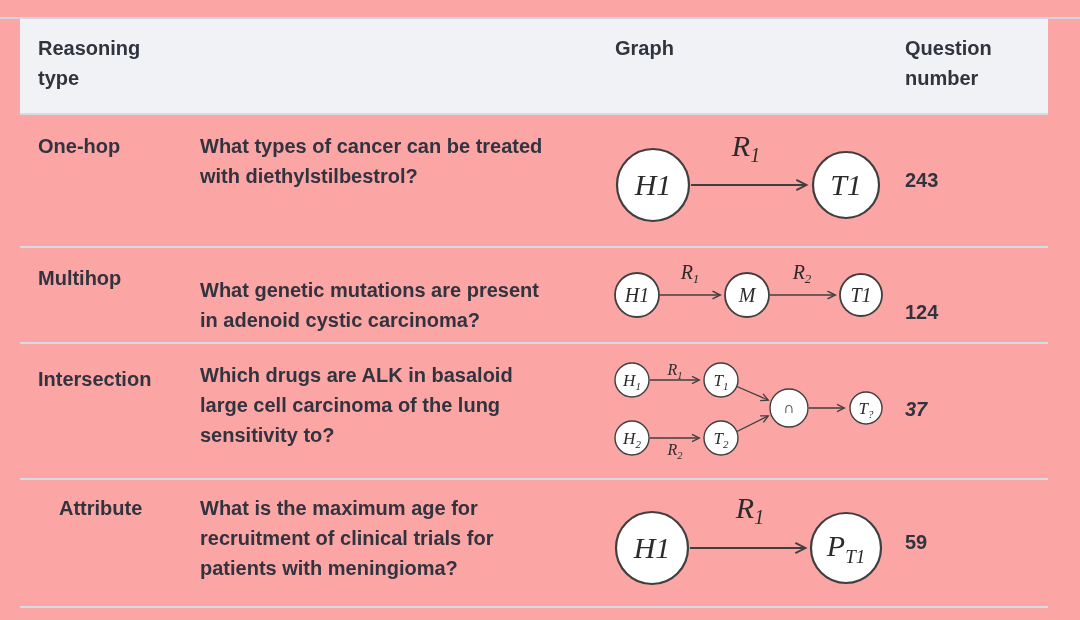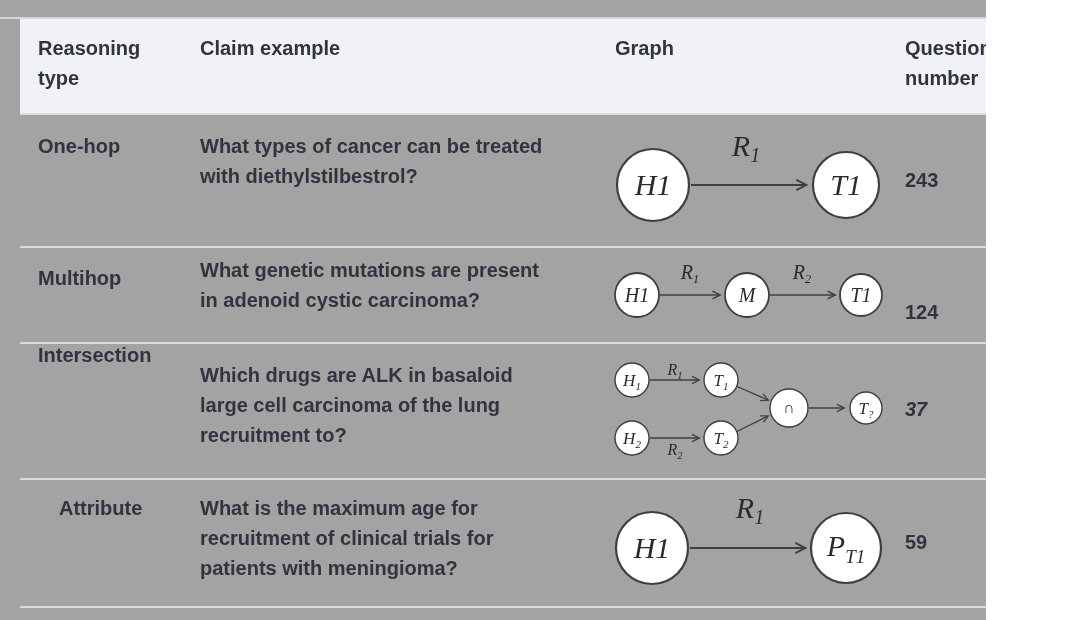--- a/index.html
+++ b/index.html
@@ -1,17 +1,17 @@
 <!DOCTYPE html>
 <html><head>
 <meta charset="utf-8">
 <style>
   html,body{margin:0;padding:0;background:#ffffff;}
   .canvas{
-    position:relative;width:986px;height:620px;background:#a3a3a3;overflow:hidden;
+    position:relative;width:1080px;height:620px;background:#fca5a5;overflow:hidden;
     font-family:"Liberation Sans","DejaVu Sans",sans-serif;color:#31333f;
   }
   .topline{position:absolute;left:0;top:17px;width:1080px;height:2px;background:#d3d6e2;}
   .header-bg{position:absolute;left:20px;top:19px;width:1028px;height:94px;background:#f0f2f6;}
   .divider{position:absolute;left:20px;width:1028px;height:2px;background:#d6dbe4;}
   .cell{
     position:absolute;font-size:20px;font-weight:600;line-height:30px;
     white-space:pre-line;color:#31333f;
   }
   .qnum{font-weight:700;margin-top:34px;}
@@ -27,21 +27,20 @@
 </head>
 <body>
 
 <div class="canvas">
 
   <div class="topline"></div>
   <div class="header-bg"></div>
 
   <div class="cell" style="left:38px;top:33px;">Reasoning
 type</div>
-  <div class="cell" style="left:200px;top:33px;">Claim example</div>
   <div class="cell" style="left:615px;top:33px;">Graph</div>
   <div class="cell" style="left:905px;top:33px;">Question
 number</div>
 
   <div class="divider" style="top:113px;"></div>
   <div class="divider" style="top:246px;"></div>
   <div class="divider" style="top:342px;"></div>
   <div class="divider" style="top:478px;"></div>
   <div class="divider" style="top:606px;"></div>
 
@@ -57,45 +56,45 @@
     <line class="edge" x1="78" y1="61" x2="193" y2="61" stroke-width="1.8" marker-end="url(#arrow1)"></line>
     <circle class="node" cx="40" cy="61" r="36" stroke-width="2.2"></circle>
     <circle class="node" cx="233" cy="61" r="33" stroke-width="2.2"></circle>
     <text class="nlbl" x="40" y="71" font-size="30" text-anchor="middle"><tspan>H1</tspan><tspan font-size="19" dy="5"></tspan></text>
     <text class="nlbl" x="233" y="71" font-size="30" text-anchor="middle"><tspan>T1</tspan><tspan font-size="19" dy="5"></tspan></text>
     <text class="rlbl" x="133" y="32" font-size="30" text-anchor="middle"><tspan>R</tspan><tspan font-size="20" dy="6">1</tspan></text>
   </svg>
   <div class="cell qnum" style="left:905px;top:131px;">243</div>
 
   <div class="cell" style="left:38px;top:263px;text-align:right;">Multihop</div>
-  <div class="cell" style="left:200px;top:255px;">What genetic mutations are present
+  <div class="cell" style="left:200px;top:275px;">What genetic mutations are present
 in adenoid cystic carcinoma?</div>
   <svg class="gsvg" style="left:610px;top:254px;" width="350" height="88" viewBox="0 0 350 88">
     <defs>
       <marker id="arrow2" viewBox="0 0 10 10" refX="8.2" refY="5" markerWidth="8" markerHeight="8" orient="auto">
         <path d="M1.5,1.5 L8.5,5 L1.5,8.5" fill="none" stroke="#3f3f3f" stroke-width="1.3"></path>
       </marker>
     </defs>
     <line class="edge" x1="50" y1="41" x2="110" y2="41" stroke-width="1.4" marker-end="url(#arrow2)"></line>
     <line class="edge" x1="160" y1="41" x2="225" y2="41" stroke-width="1.4" marker-end="url(#arrow2)"></line>
     <circle class="node" cx="27" cy="41" r="22" stroke-width="1.8"></circle>
     <circle class="node" cx="137" cy="41" r="22" stroke-width="1.8"></circle>
     <circle class="node" cx="251" cy="41" r="21" stroke-width="1.8"></circle>
     <text class="nlbl" x="27" y="48" font-size="20" text-anchor="middle"><tspan>H1</tspan><tspan font-size="13" dy="4"></tspan></text>
     <text class="nlbl" x="137" y="48" font-size="20" text-anchor="middle"><tspan>M</tspan><tspan font-size="13" dy="4"></tspan></text>
     <text class="nlbl" x="251" y="48" font-size="20" text-anchor="middle"><tspan>T1</tspan><tspan font-size="13" dy="4"></tspan></text>
     <text class="rlbl" x="80" y="25" font-size="20" text-anchor="middle"><tspan>R</tspan><tspan font-size="13" dy="4">1</tspan></text>
     <text class="rlbl" x="192" y="25" font-size="20" text-anchor="middle"><tspan>R</tspan><tspan font-size="13" dy="4">2</tspan></text>
   </svg>
   <div class="cell qnum" style="left:905px;top:263px;">124</div>
 
-  <div class="cell" style="left:38px;top:340px;text-align:right;">Intersection</div>
+  <div class="cell" style="left:38px;top:364px;text-align:right;">Intersection</div>
   <div class="cell" style="left:200px;top:360px;">Which drugs are ALK in basaloid
 large cell carcinoma of the lung
-recruitment to?</div>
+sensitivity to?</div>
   <svg class="gsvg" style="left:608px;top:350px;" width="285" height="122" viewBox="0 0 285 122">
     <defs>
       <marker id="arrow3" viewBox="0 0 10 10" refX="8.2" refY="5" markerWidth="8" markerHeight="8" orient="auto">
         <path d="M1.5,1.5 L8.5,5 L1.5,8.5" fill="none" stroke="#3f3f3f" stroke-width="1.3"></path>
       </marker>
     </defs>
     <line class="edge" x1="42" y1="30" x2="91" y2="30" stroke-width="1.3" marker-end="url(#arrow3)"></line>
     <line class="edge" x1="42" y1="88" x2="91" y2="88" stroke-width="1.3" marker-end="url(#arrow3)"></line>
     <line class="edge" x1="129" y1="36.5" x2="160" y2="50" stroke-width="1.3" marker-end="url(#arrow3)"></line>
     <line class="edge" x1="129" y1="81.5" x2="160" y2="66" stroke-width="1.3" marker-end="url(#arrow3)"></line>

